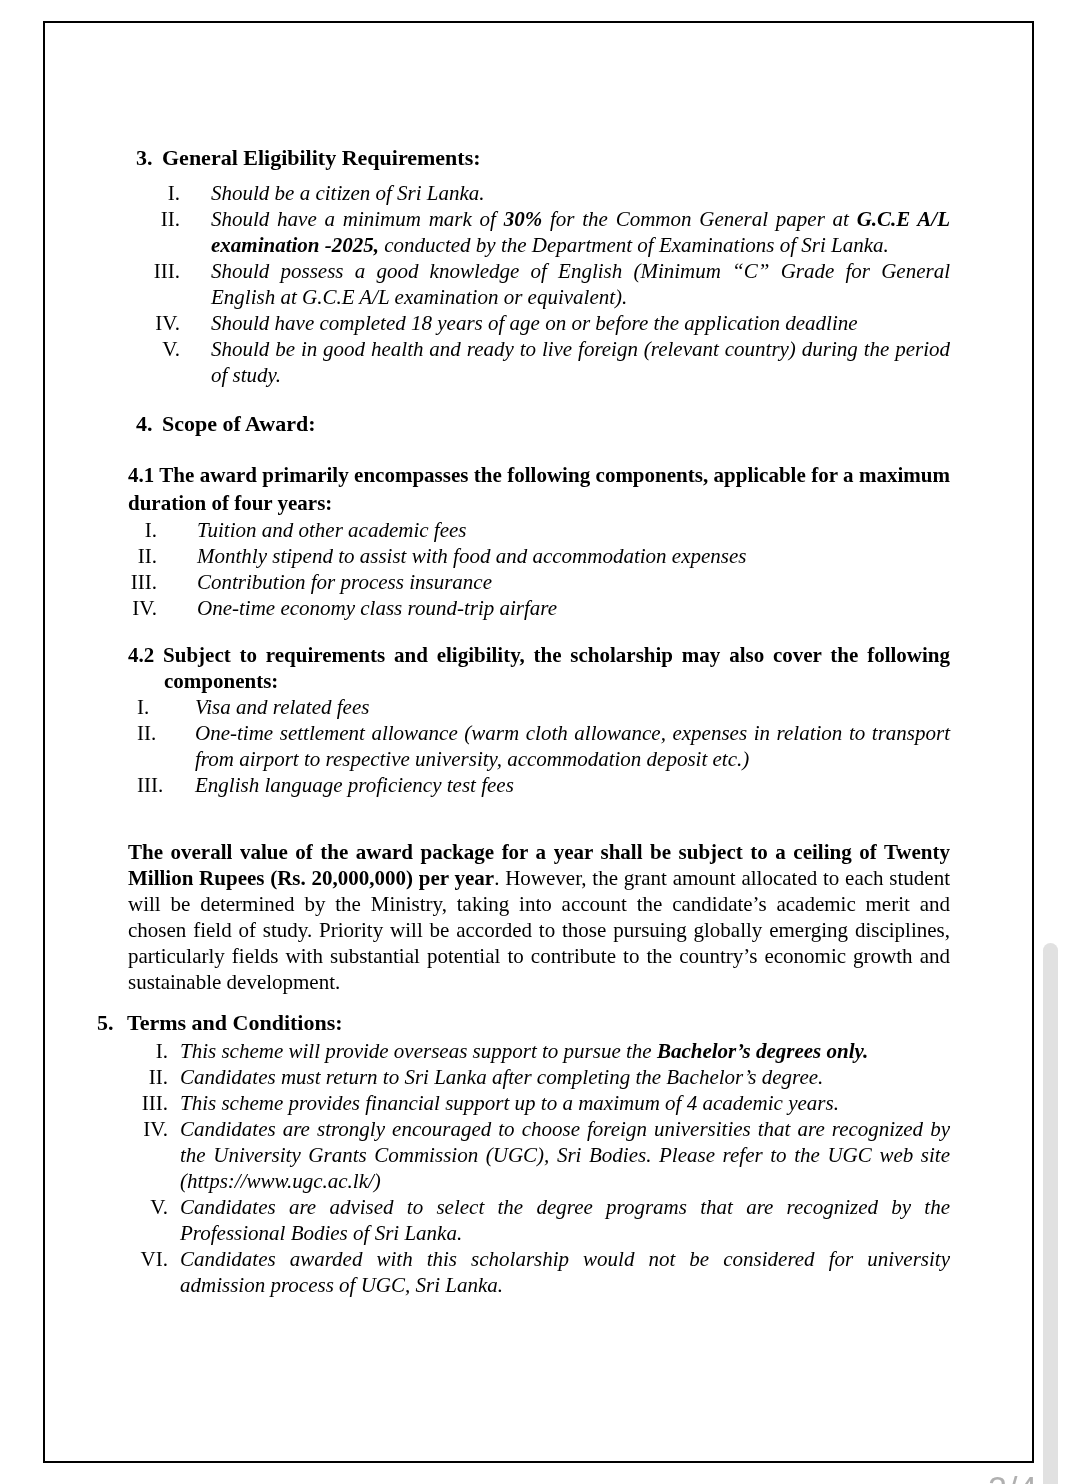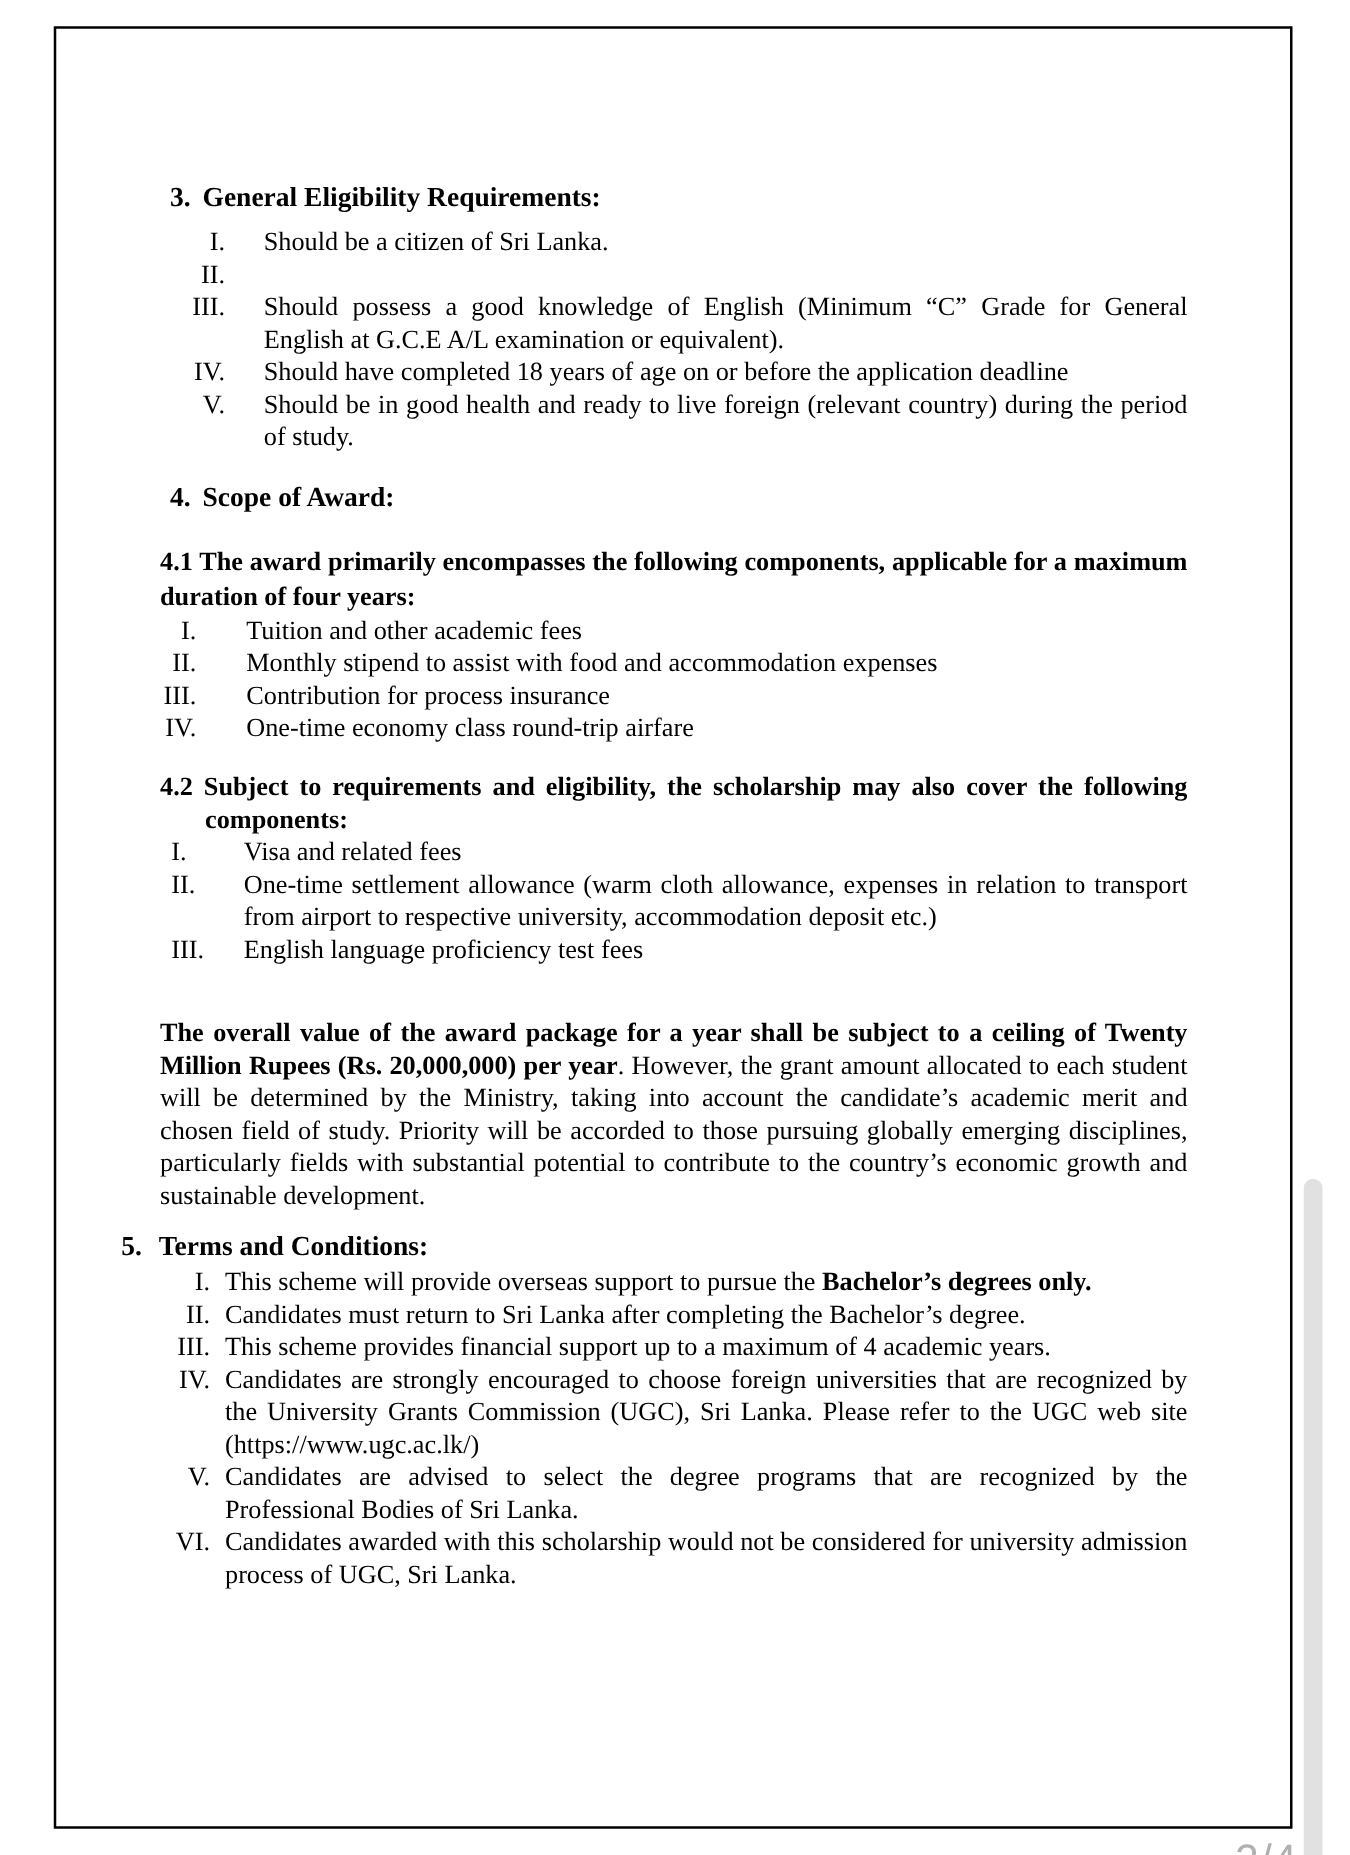--- a/index.html
+++ b/index.html
@@ -38,21 +38,21 @@
   .h-sec.indent { margin-left: 8px; }
   .h-sec.outdent { margin-left: -31px; }
   .h-sec.outdent .h-num { width: 30px; }
   .intro {
     font-weight: bold;
     margin-top: 30px;
   }
   .list { margin-top: 0; }
   .row { display: flex; }
   .row .num { flex: none; }
-  .row .txt { flex: 1; text-align: justify; }
+  .row .txt { flex: 1; text-align: justify; font-style: italic; }
   .l3 .num  { width: 52px; text-align: right; }
   .l3 .txt  { margin-left: 31px; }
   .l41 .num { width: 29px; text-align: right; }
   .l41 .txt { margin-left: 40px; }
   .l42 .num { width: 50px; margin-left: 9px; text-align: left; }
   .l42 .txt { margin-left: 8px; }
   .l5 .num  { width: 40px; text-align: right; }
   .l5 .txt  { margin-left: 12px; }
   .b { font-weight: bold; }
   .h-sub41 {
@@ -105,20 +105,21 @@
     </div>
 
 
     <div class="list mt-intro-gap">
       <div class="row l3">
         <span class="num">I.</span>
         <span class="txt">Should be a citizen of Sri Lanka.</span>
       </div>
       <div class="row l3">
         <span class="num">II.</span>
+        <span class="txt"><span>Should have a minimum mark of </span><span class="b">30%</span><span> for the Common General paper at </span><span class="b">G.C.E A/L examination -2025,</span><span> conducted by the Department of Examinations of Sri Lanka.</span></span>
       </div>
       <div class="row l3">
         <span class="num">III.</span>
         <span class="txt">Should possess a good knowledge of English (Minimum “C” Grade for General English at G.C.E A/L examination or equivalent).</span>
       </div>
       <div class="row l3">
         <span class="num">IV.</span>
         <span class="txt">Should have completed 18 years of age on or before the application deadline</span>
       </div>
       <div class="row l3">
@@ -183,21 +184,21 @@
       <div class="row l5">
         <span class="num">II.</span>
         <span class="txt">Candidates must return to Sri Lanka after completing the Bachelor’s degree.</span>
       </div>
       <div class="row l5">
         <span class="num">III.</span>
         <span class="txt">This scheme provides financial support up to a maximum of 4 academic years.</span>
       </div>
       <div class="row l5">
         <span class="num">IV.</span>
-        <span class="txt">Candidates are strongly encouraged to choose foreign universities that are recognized by the University Grants Commission (UGC), Sri Lanka. Please refer to the UGC web site (https://www.ugc.ac.lk/)</span>
+        <span class="txt">Candidates are strongly encouraged to choose foreign universities that are recognized by the University Grants Commission (UGC), Sri Bodies. Please refer to the UGC web site (https://www.ugc.ac.lk/)</span>
       </div>
       <div class="row l5">
         <span class="num">V.</span>
         <span class="txt">Candidates are advised to select the degree programs that are recognized by the Professional Bodies of Sri Lanka.</span>
       </div>
       <div class="row l5">
         <span class="num">VI.</span>
         <span class="txt">Candidates awarded with this scholarship would not be considered for university admission process of UGC, Sri Lanka.</span>
       </div>
     </div>

